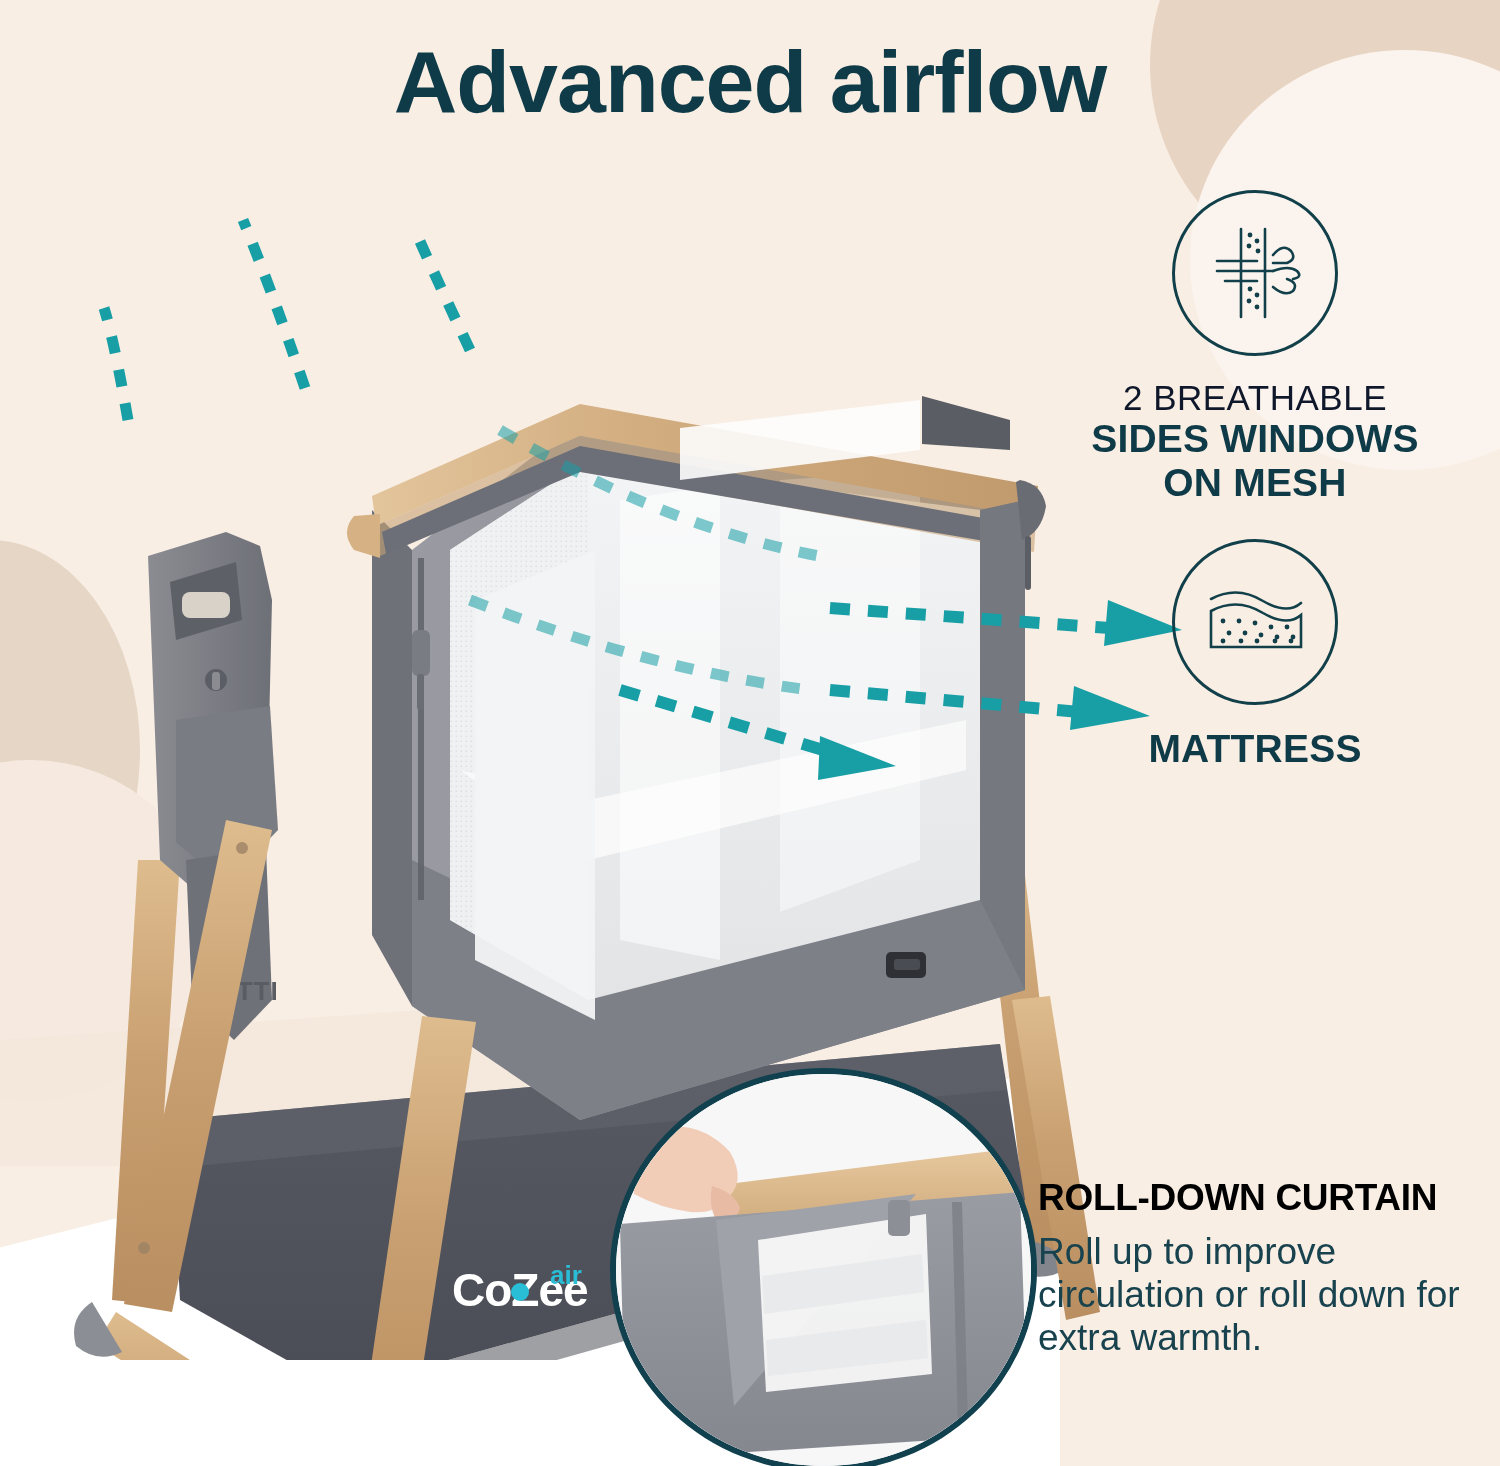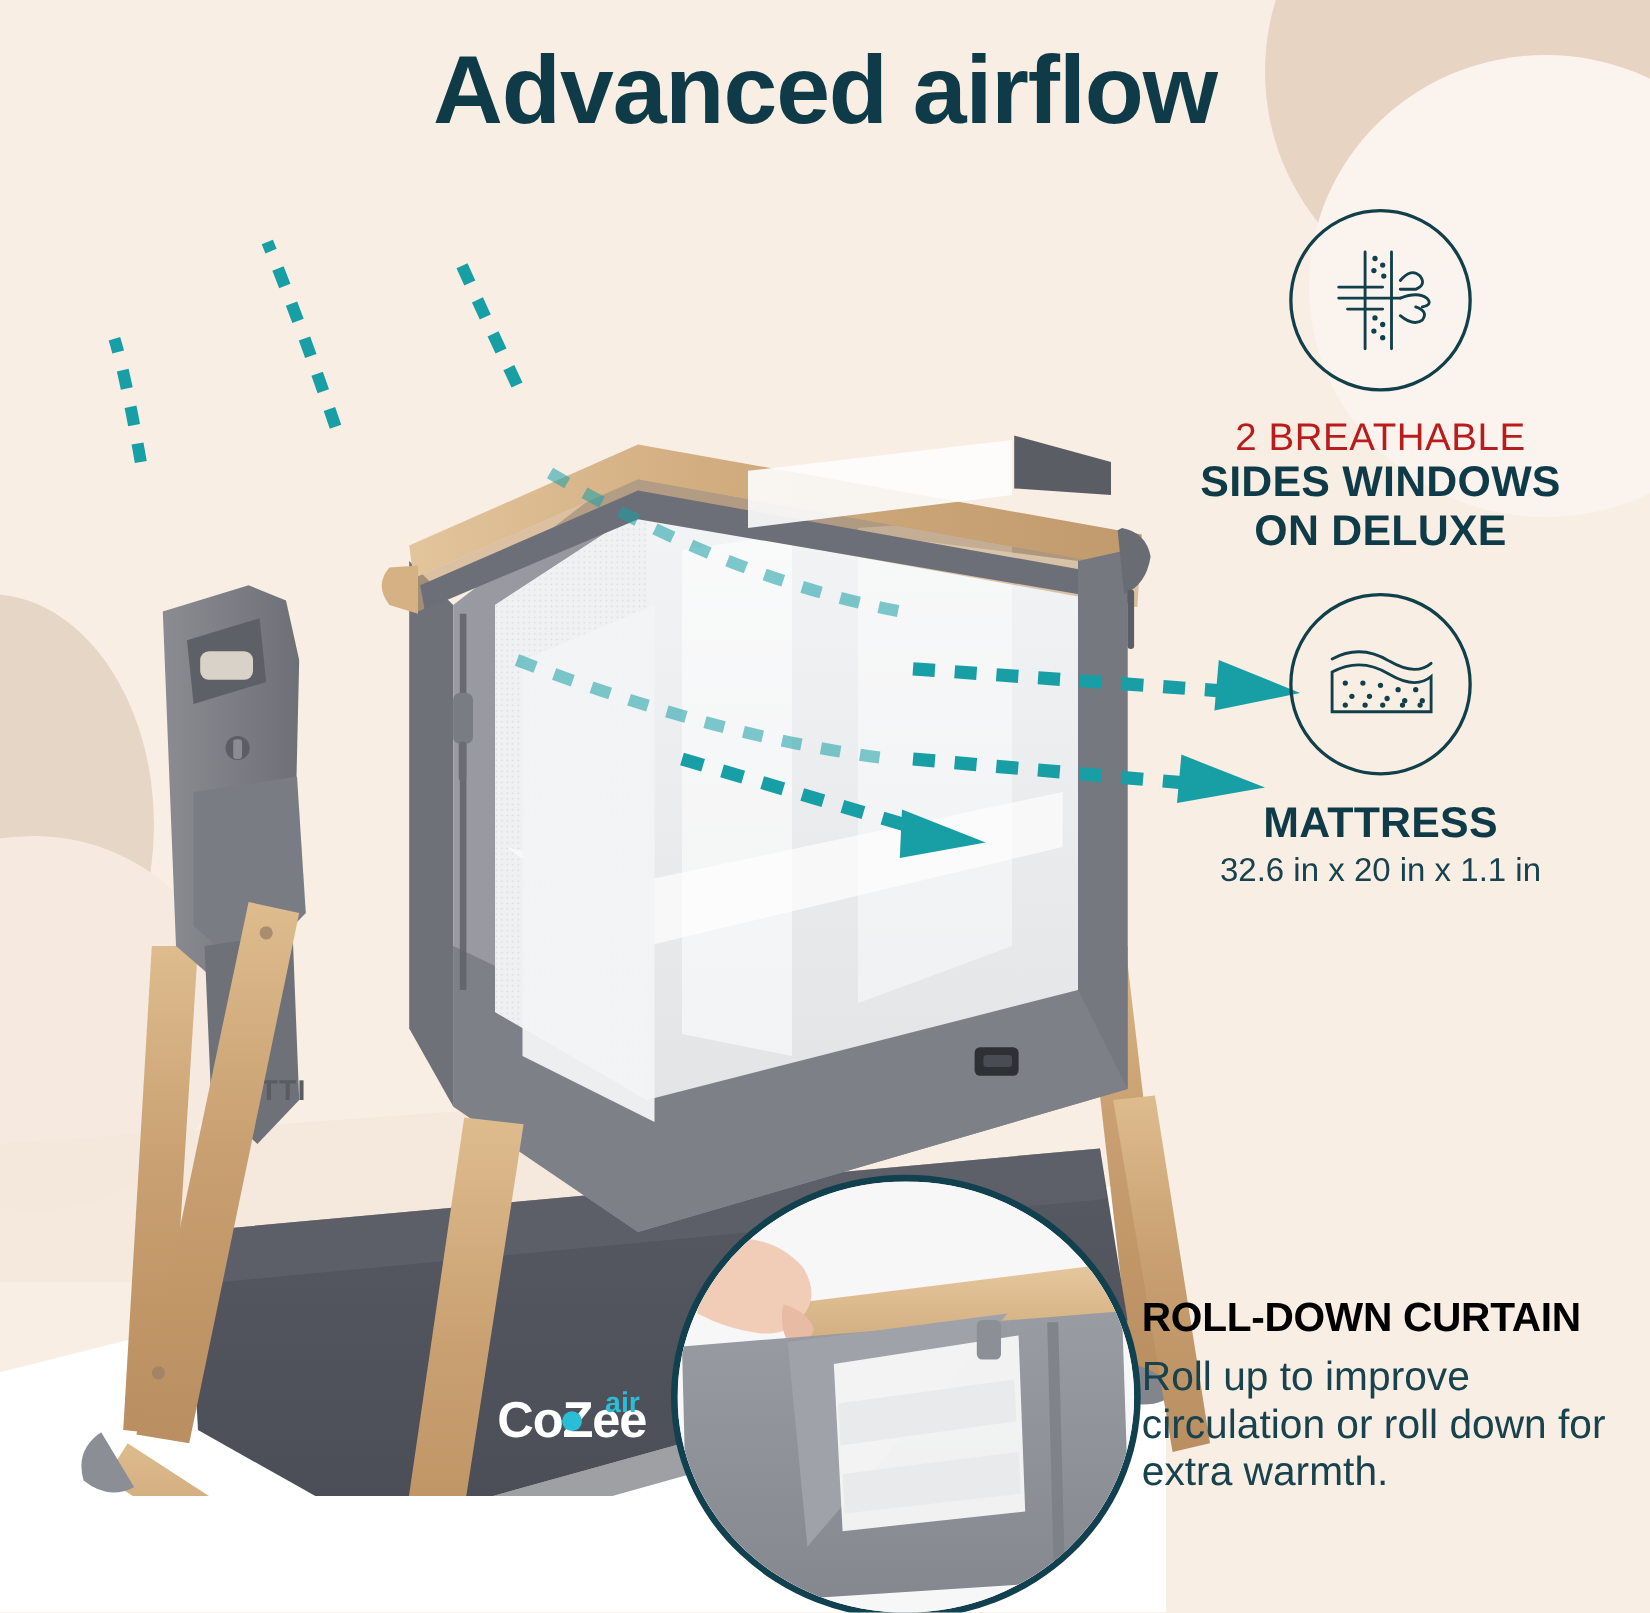--- a/index.html
+++ b/index.html
@@ -63,21 +63,21 @@
   }
   .feature{margin-bottom:34px;}
   .icon-circle{
     width:160px;height:160px;border:3px solid #12404A;border-radius:50%;
     margin:0 auto 22px auto;position:relative;
     display:flex;align-items:center;justify-content:center;
     background:transparent;
   }
   .f-line-light{
     font-size:35px;font-weight:300;letter-spacing:.5px;line-height:1.12;
-    color:#b91c1c;
+    color:#0f172a;
   }
   .f-line-bold{
     font-size:39px;font-weight:700;letter-spacing:.2px;line-height:1.12;
     color:#0E3B47;
   }
   .f-line-reg{
     font-size:30px;font-weight:400;line-height:1.2;color:#17424E;margin-top:4px;
   }
 
   
@@ -298,21 +298,21 @@
               <circle cx="63" cy="38" r="2.4"></circle>
             <circle cx="55" cy="76" r="2.4"></circle>
               <circle cx="62" cy="82" r="2.4"></circle>
             <circle cx="54" cy="88" r="2.4"></circle>
               <circle cx="62" cy="94" r="2.4"></circle>
           </g>
         </svg>
       </div>
       <div class="f-line-light">2 BREATHABLE</div>
       <div class="f-line-bold">SIDES WINDOWS</div>
-      <div class="f-line-bold">ON DELUXE</div>
+      <div class="f-line-bold">ON MESH</div>
     </div>
 
     <div class="feature">
       <div class="icon-circle">
         <svg width="120" height="110" viewBox="0 0 120 110">
           <g stroke="#12404A" stroke-width="2.6" fill="none" stroke-linecap="round">
             <path d="M16 32 q26 -14 52 2 q24 14 38 2"></path>
             <path d="M16 44 q26 -14 52 2 q24 14 38 2 L106 80 L16 80 Z"></path>
           </g>
           <g fill="#12404A">
@@ -328,21 +328,20 @@
             <circle cx="98" cy="70" r="2.4"></circle>
             <circle cx="28" cy="74" r="2.4"></circle>
               <circle cx="46" cy="74" r="2.4"></circle>
             <circle cx="62" cy="74" r="2.4"></circle>
               <circle cx="80" cy="74" r="2.4"></circle>
             <circle cx="96" cy="74" r="2.4"></circle>
           </g>
         </svg>
       </div>
       <div class="f-line-bold">MATTRESS</div>
-      <div class="f-line-reg">32.6 in x 20 in x 1.1 in</div>
     </div>
 
   </div>
 
   <div class="inset-wrap">
     <div class="inset-circle">
       <svg width="415" height="392" viewBox="0 0 415 392">
         <defs>
           <linearGradient id="iw" x1="0" y1="0" x2="0" y2="1">
             <stop offset="0%" stop-color="#E6C79D"></stop>

